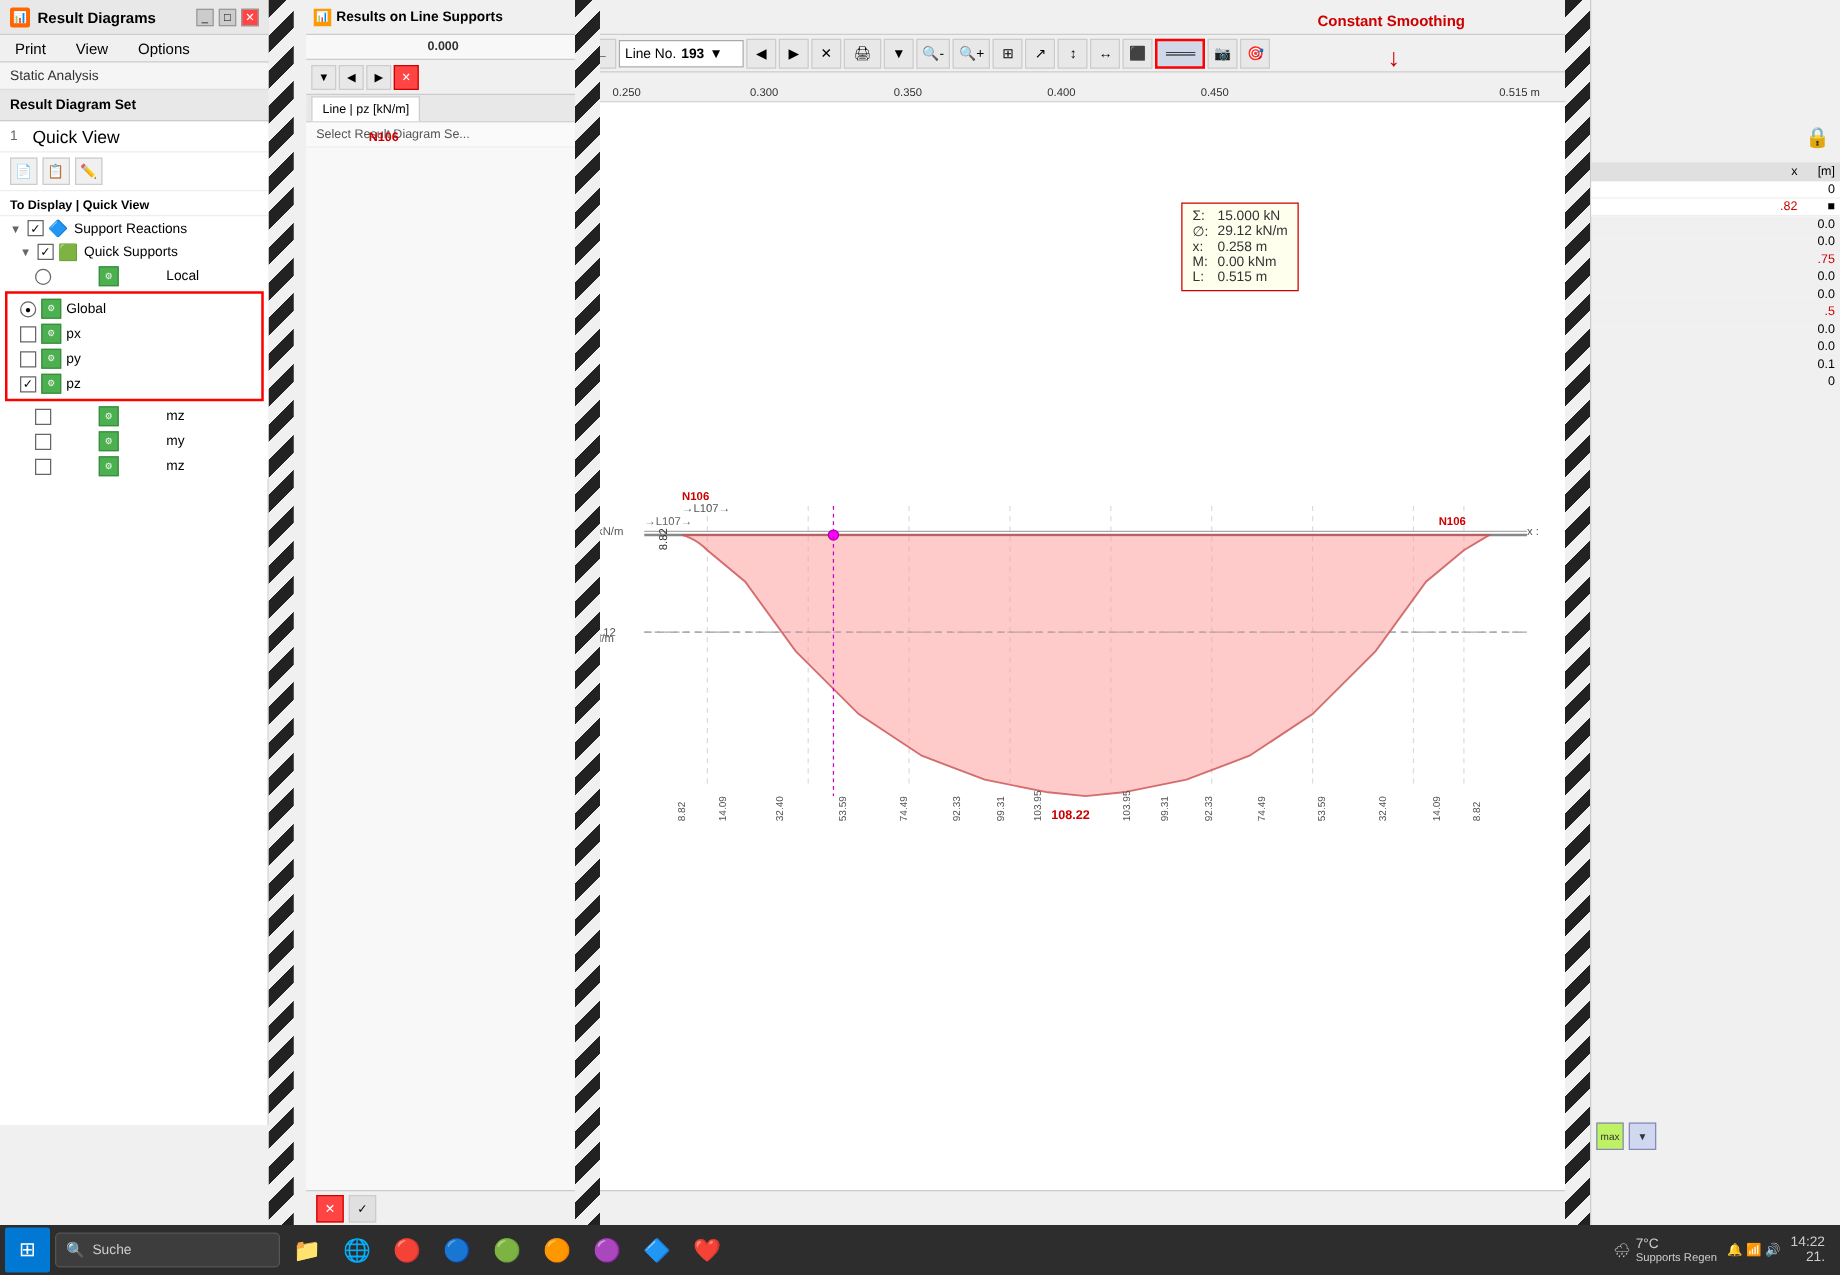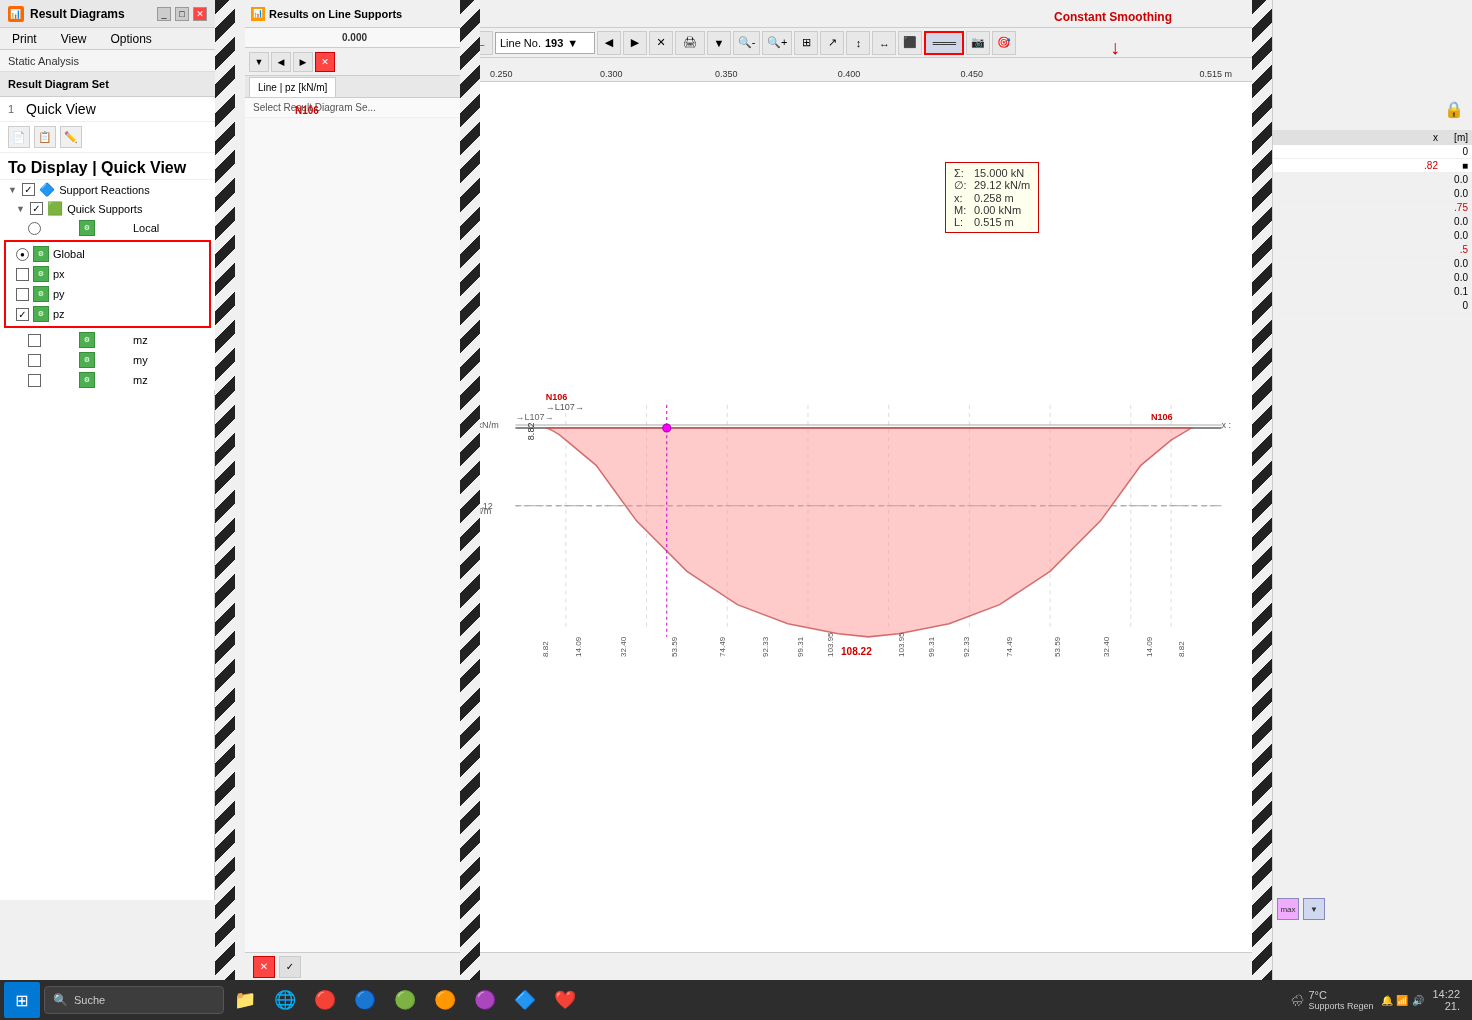--- a/index.html
+++ b/index.html
@@ -112,21 +112,21 @@
     .tool-btn {
       width: 22px; height: 22px;
       background: #f0f0f0;
       border: 1px solid #ccc;
       cursor: pointer;
       display: flex; align-items: center; justify-content: center;
       font-size: 11px;
     }
 
     .to-display-header {
-      font-size: 16px;
+      font-size: 10px;
       font-weight: bold;
       padding: 6px 8px 2px 8px;
       border-bottom: 1px solid #eee;
     }
 
     .tree-item {
       display: flex;
       align-items: center;
       padding: 2px 8px;
       gap: 4px;
@@ -737,21 +737,21 @@
     </div>
     <div style="display:flex; border-bottom:1px solid #eee; padding:1px 4px; font-size:10px;">
       <span style="flex:1; text-align:right;">0.1</span>
     </div>
     <div style="display:flex; border-bottom:1px solid #eee; padding:1px 4px; font-size:10px;">
       <span style="flex:1; text-align:right;">0</span>
     </div>
   </div>
 
   <div style="position:absolute; bottom:60px; left:4px; display:flex; gap:4px;">
-    <div style="width:22px; height:22px; background:#f0abfc; border:1px solid #8888bb; display:flex; align-items:center; justify-content:center; font-size:8px; cursor:pointer; color:#333;">max</div>
+    <div style="width:22px; height:22px; background:#bef264; border:1px solid #8888bb; display:flex; align-items:center; justify-content:center; font-size:8px; cursor:pointer; color:#333;">max</div>
     <div style="width:22px; height:22px; background:#d0d8f0; border:1px solid #8888bb; display:flex; align-items:center; justify-content:center; font-size:8px; cursor:pointer; color:#333;">▼</div>
   </div>
 </div>
 
 <div style="position:absolute; top:0; right:200px; width:20px; height:100%; background:repeating-linear-gradient(135deg, #222 0px, #222 10px, #f0f0f0 10px, #f0f0f0 20px); z-index:100;"></div>
 
 <div class="bottom-bar">
   <div class="close-x-btn">
     <span>✕</span>
   </div>

